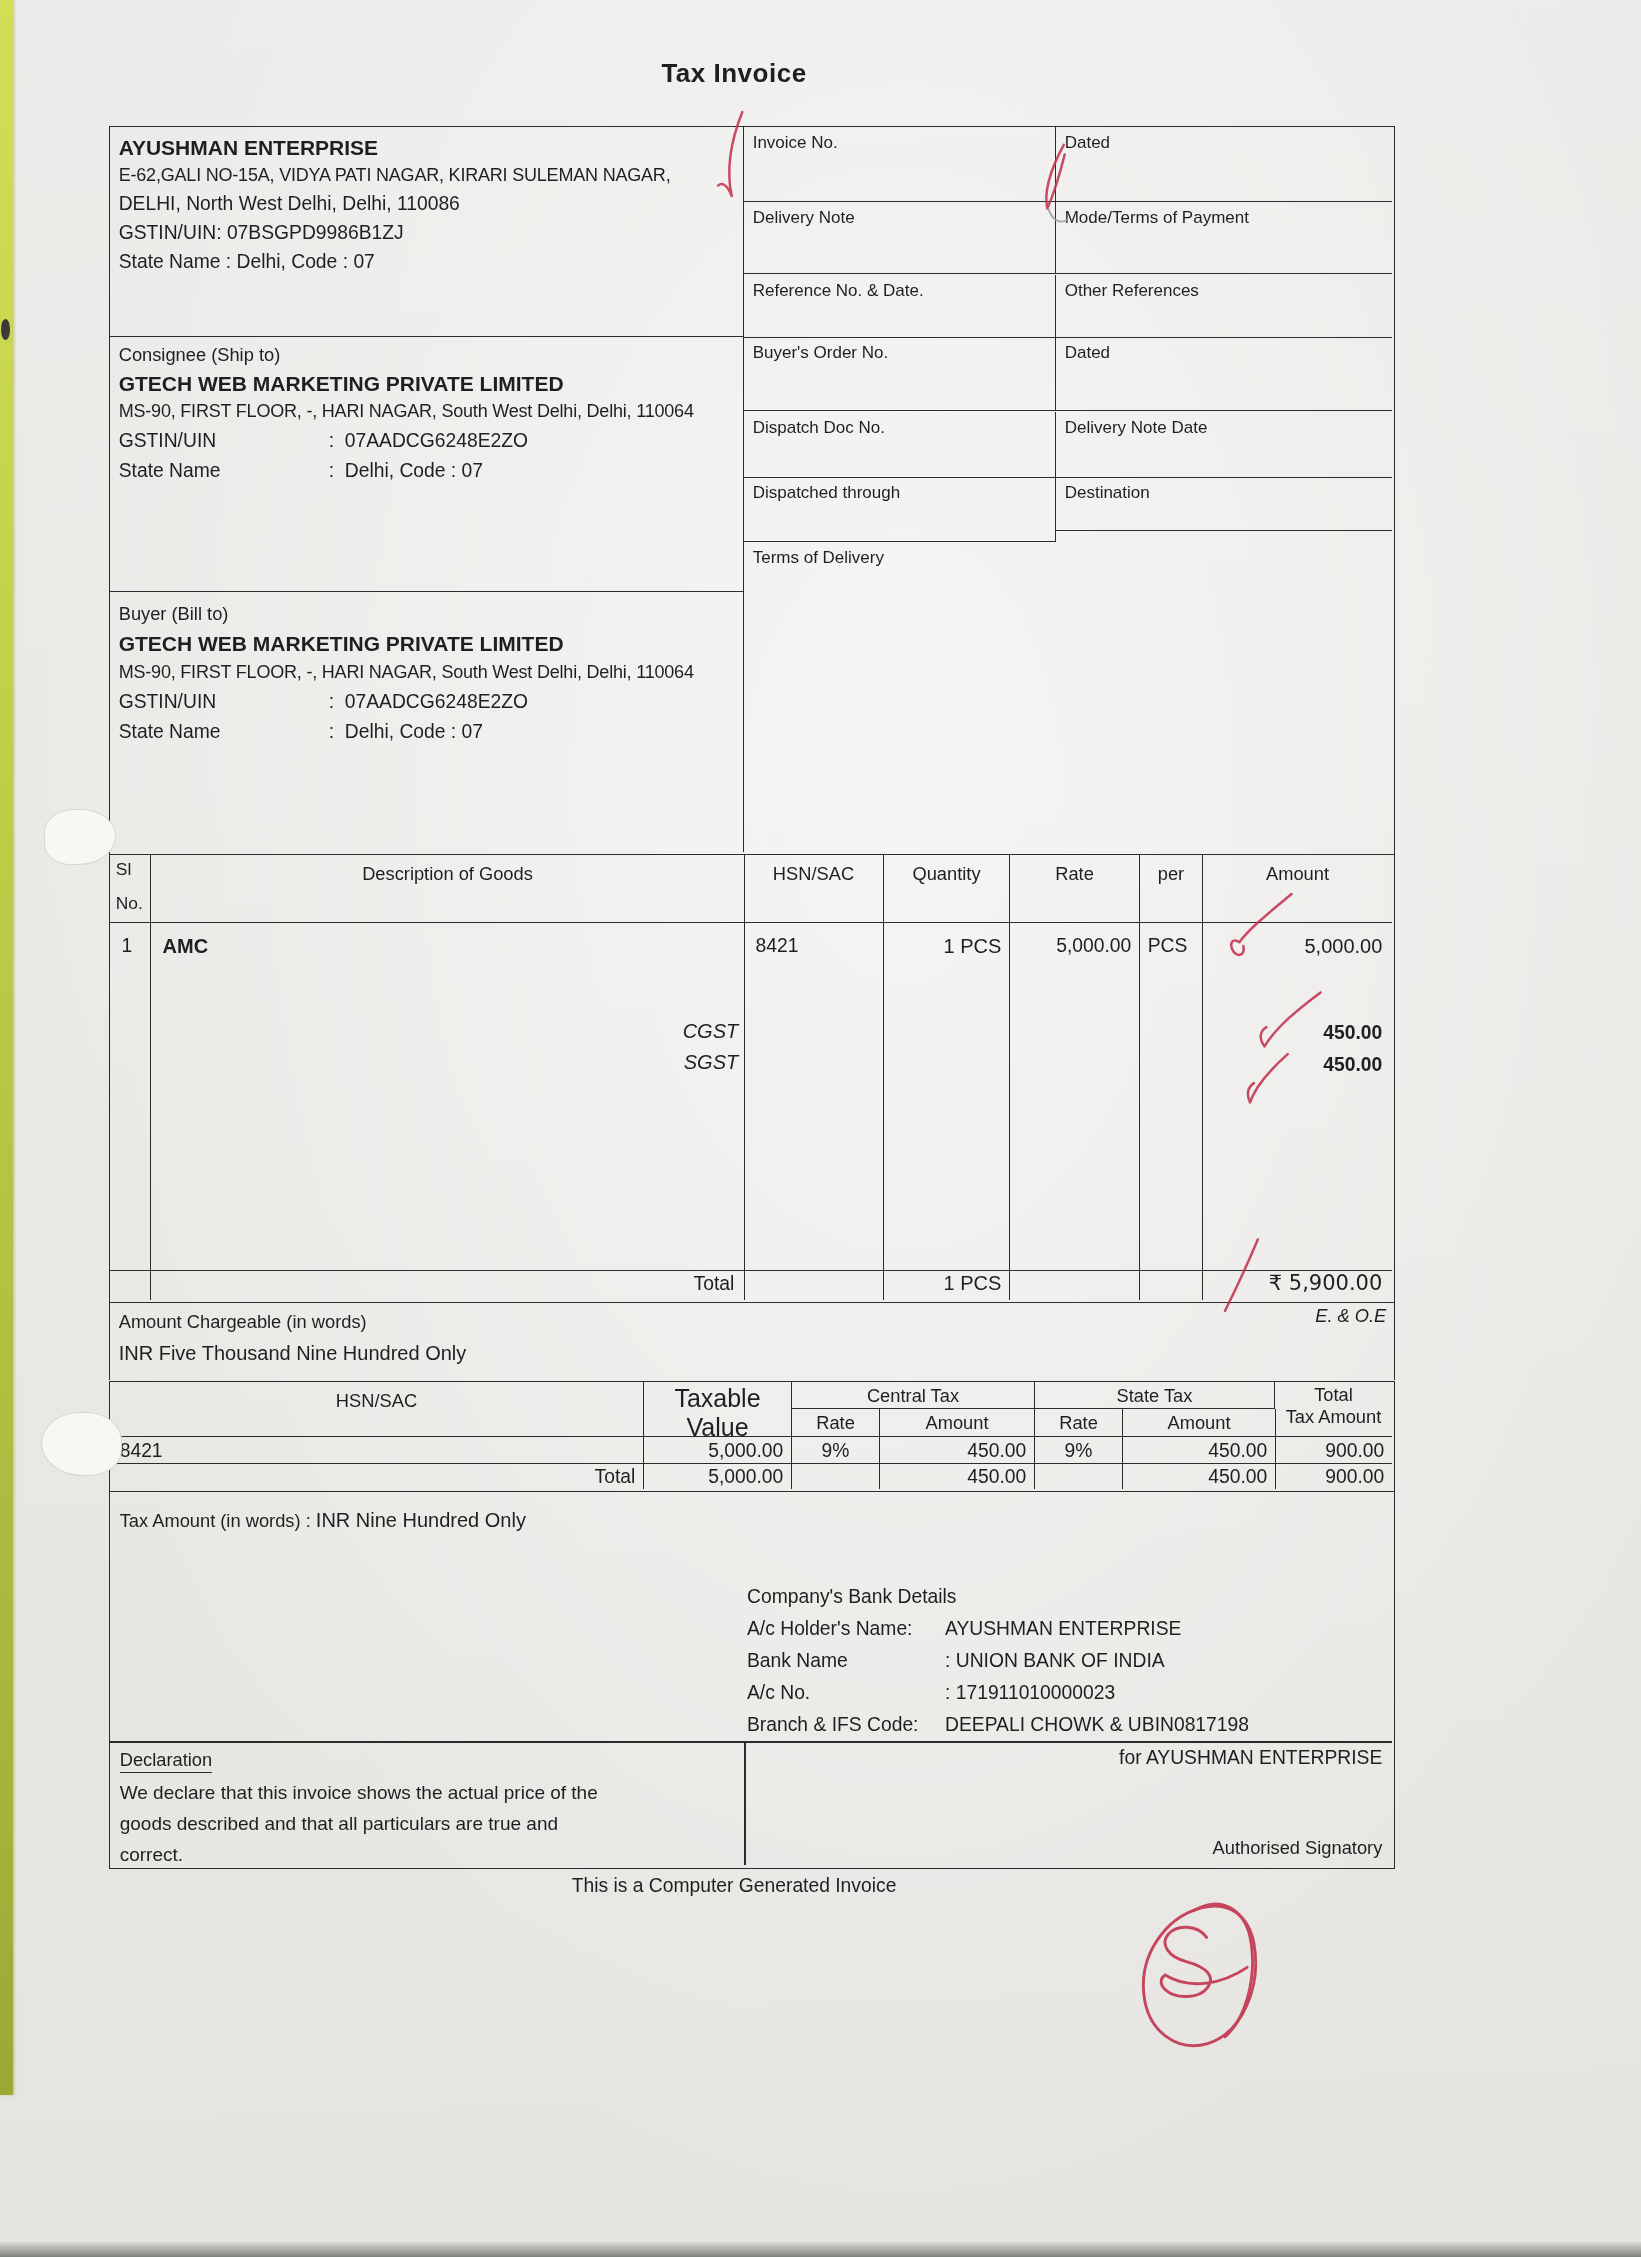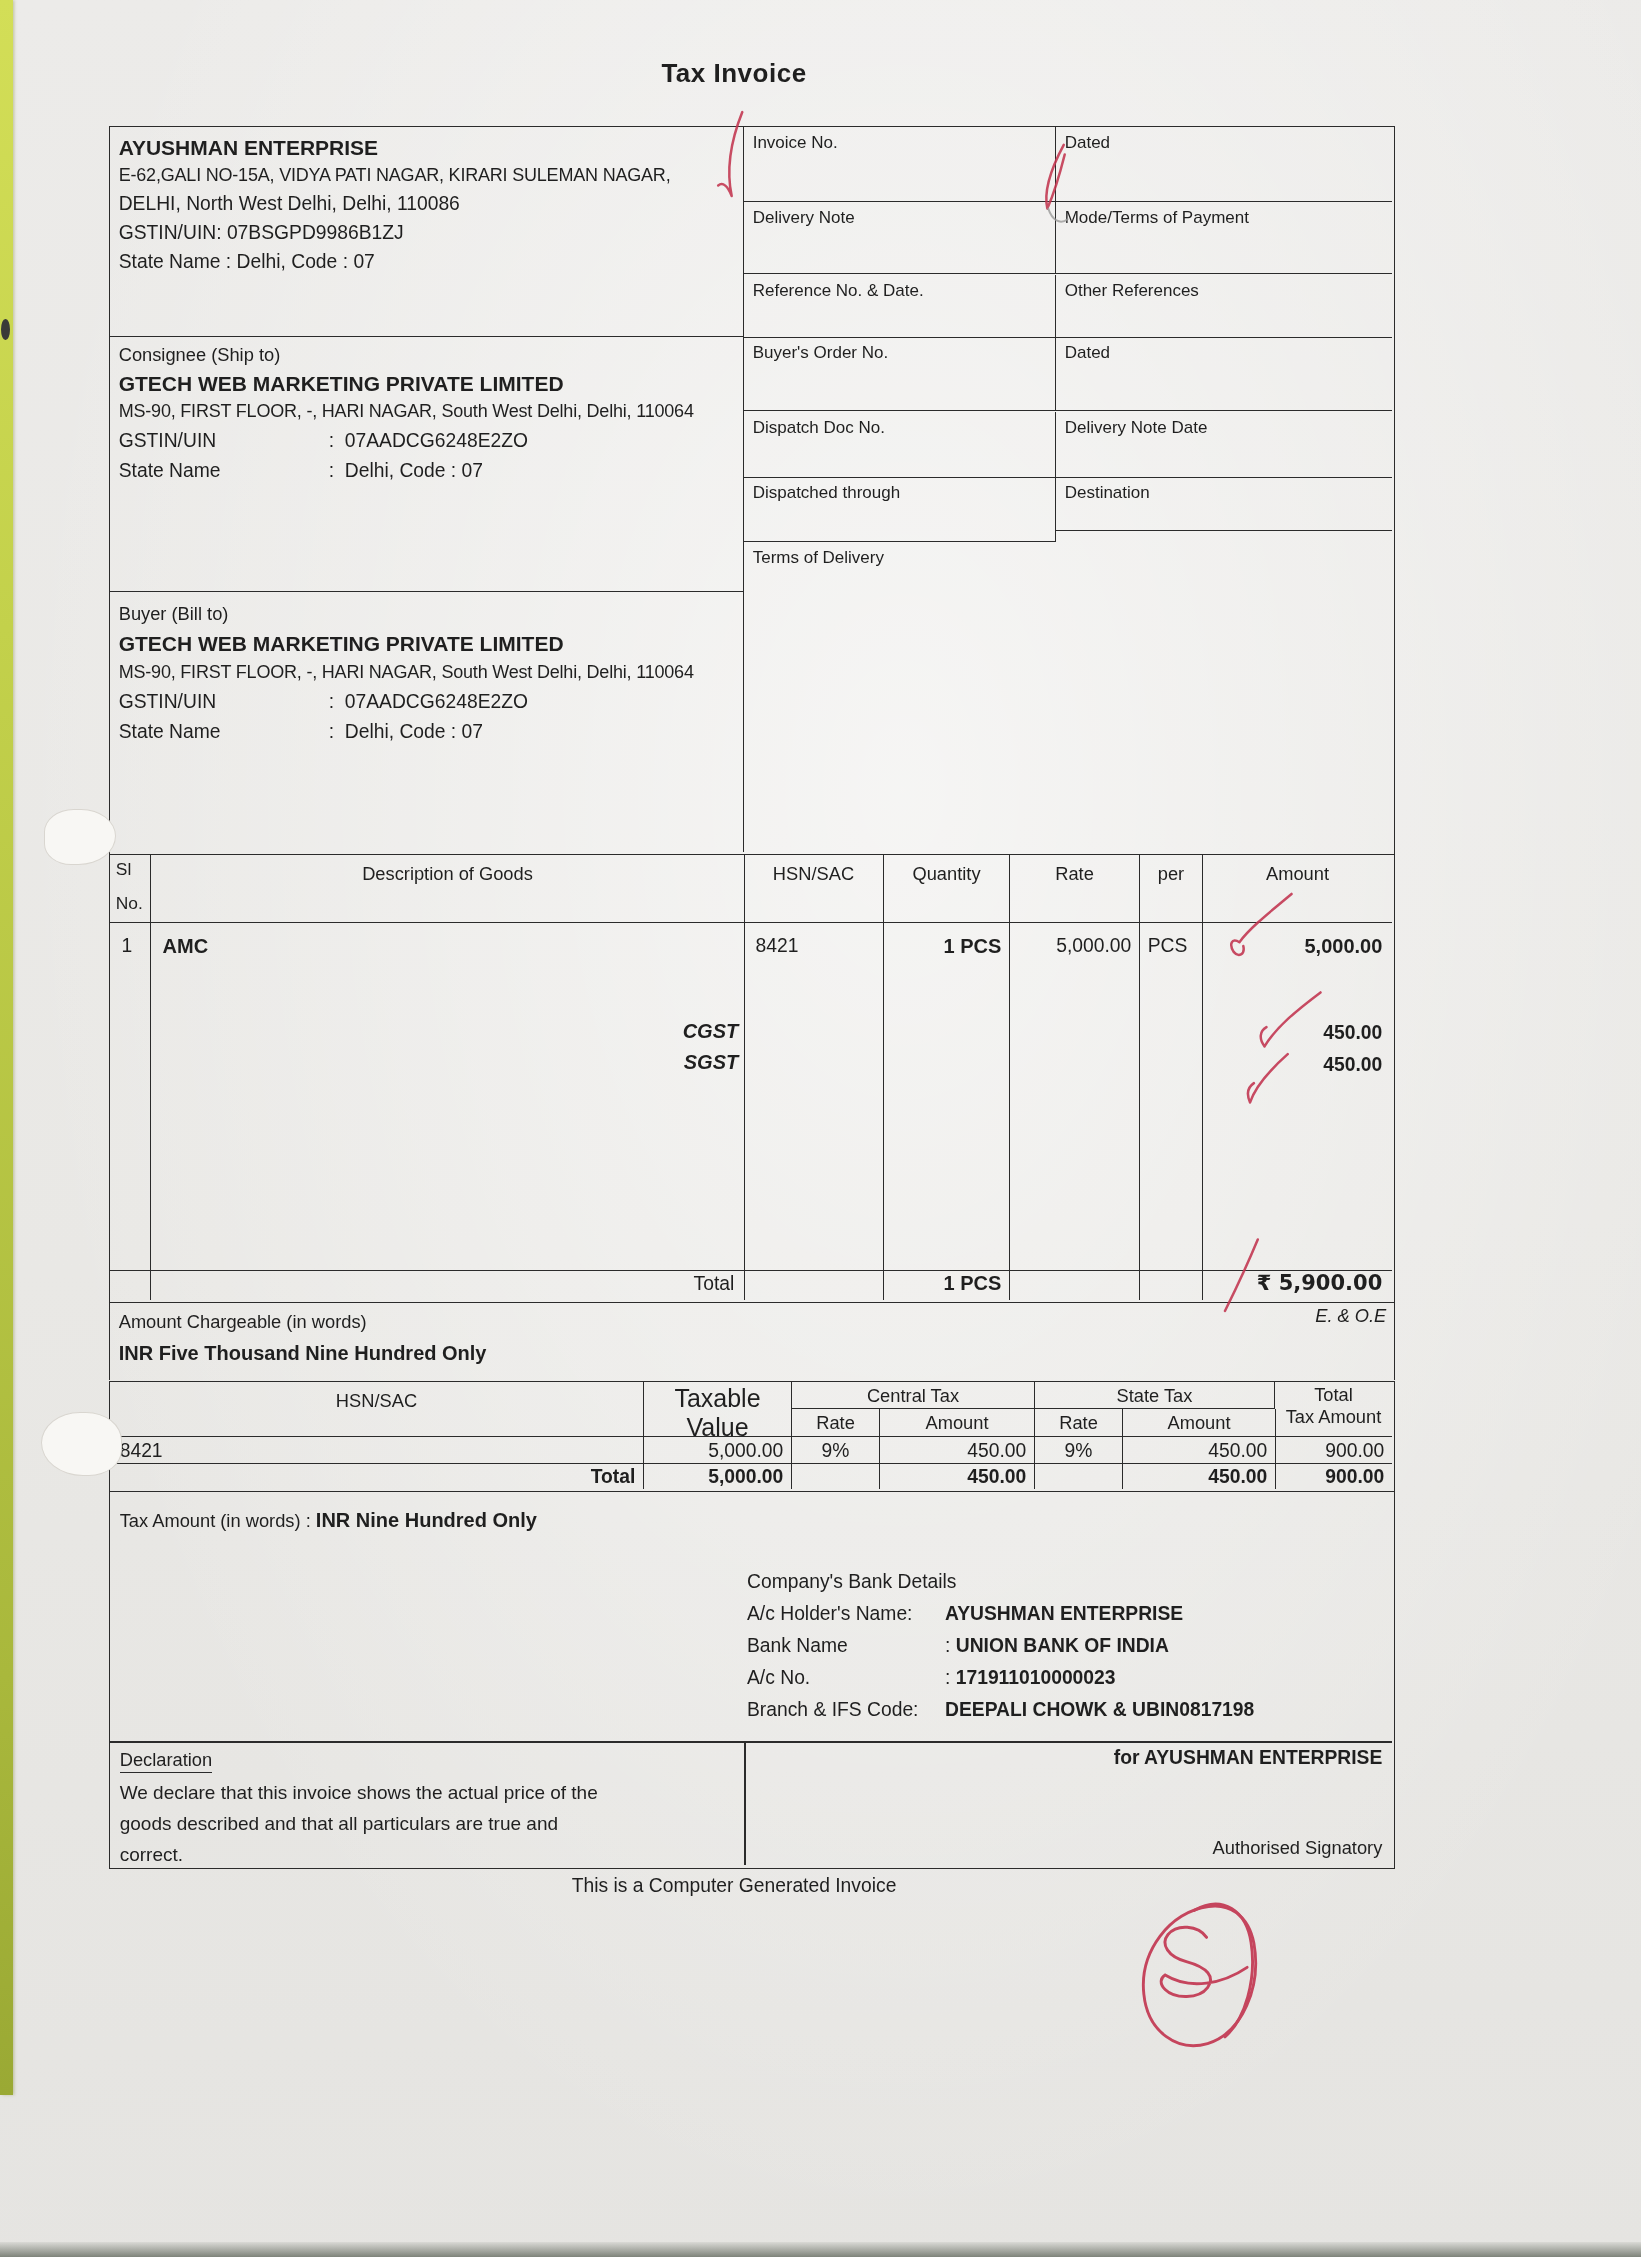--- a/index.html
+++ b/index.html
@@ -27,21 +27,21 @@
   .val-bold{font-size:21px;font-weight:bold;padding:7.7px 0 0 8.7px;margin-top:44px;}
 
   .party-name{font-size:21px;font-weight:bold;margin:1.9px 0 0 0;}
   .party-addr{font-size:18px;letter-spacing:-0.2px;margin-top:5.8px;white-space:nowrap;}
   .party-pad{padding:6.8px 5.8px 0 8.7px;}
   .kv{display:flex;font-size:19.3px;margin-top:7.7px;}
   .kv .k{width:210px;flex:none;}
   .seller-line{font-size:19.3px;margin-top:6.8px;}
 
   .thc{display:flex;align-items:flex-start;justify-content:center;font-size:18.3px;padding-top:7.7px;}
-  .num{font-size:19.3px;} .bold{font-weight:bold;}
+  .num{font-size:19.3px;} .bold{font-weight:normal;}
   .right{text-align:right;}
   .italic{font-style:italic;}
 
   .rupee{font-family:"DejaVu Sans","Liberation Sans",sans-serif;}
 
   .blob{position:absolute;background:#f8f7f4;border:1px solid #d9d6d0;z-index:5;}
   .annot{position:absolute;left:0;top:0;z-index:6;pointer-events:none;}
   .footer-line{position:absolute;left:734px;top:1875px;transform:translateX(-50%);font-size:19.3px;}
 </style>
 </head>
@@ -214,21 +214,21 @@
   </div>
 
   <div style="position:absolute;left:109px;top:1492px;width:1286px;height:377px;box-sizing:border-box;border-left:1.9px solid #2b2b2b;border-right:1.9px solid #2b2b2b;border-bottom:1.9px solid #2b2b2b;">
 
     <div style="position:absolute;left:9.7px;top:17.4px;font-size:18.3px;">
       <span>Tax Amount (in words)</span>
       <span>:</span>
       <span class="bold" style="font-size:20px;">INR Nine Hundred Only</span>
     </div>
 
-    <div style="position:absolute;left:637px;top:74px;font-size:19.3px;line-height:32px;">
+    <div style="position:absolute;left:637px;top:89px;font-size:19.3px;line-height:32px;">
       <div>Company's Bank Details</div>
       <div style="display:flex;">
         <span style="width:198px;flex:none;">A/c Holder's Name:</span>
         <span class="bold">AYUSHMAN ENTERPRISE</span>
       </div>
       <div style="display:flex;">
         <span style="width:198px;flex:none;">Bank Name</span>
         <span><span>:</span>&nbsp;<span class="bold">UNION BANK OF INDIA</span></span>
       </div>
       <div style="display:flex;">

